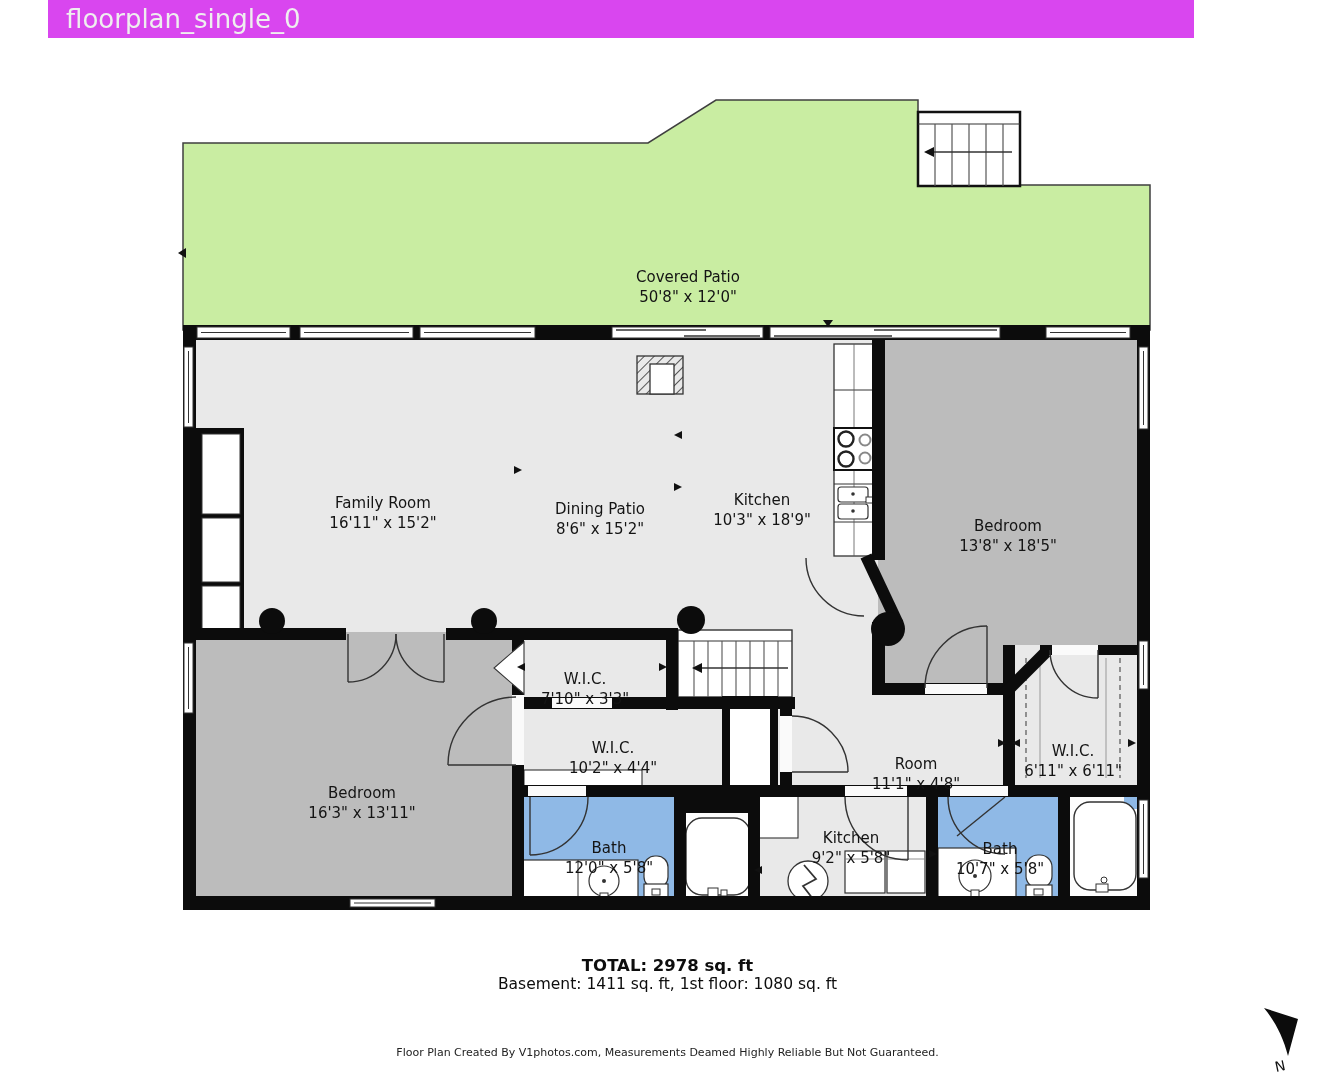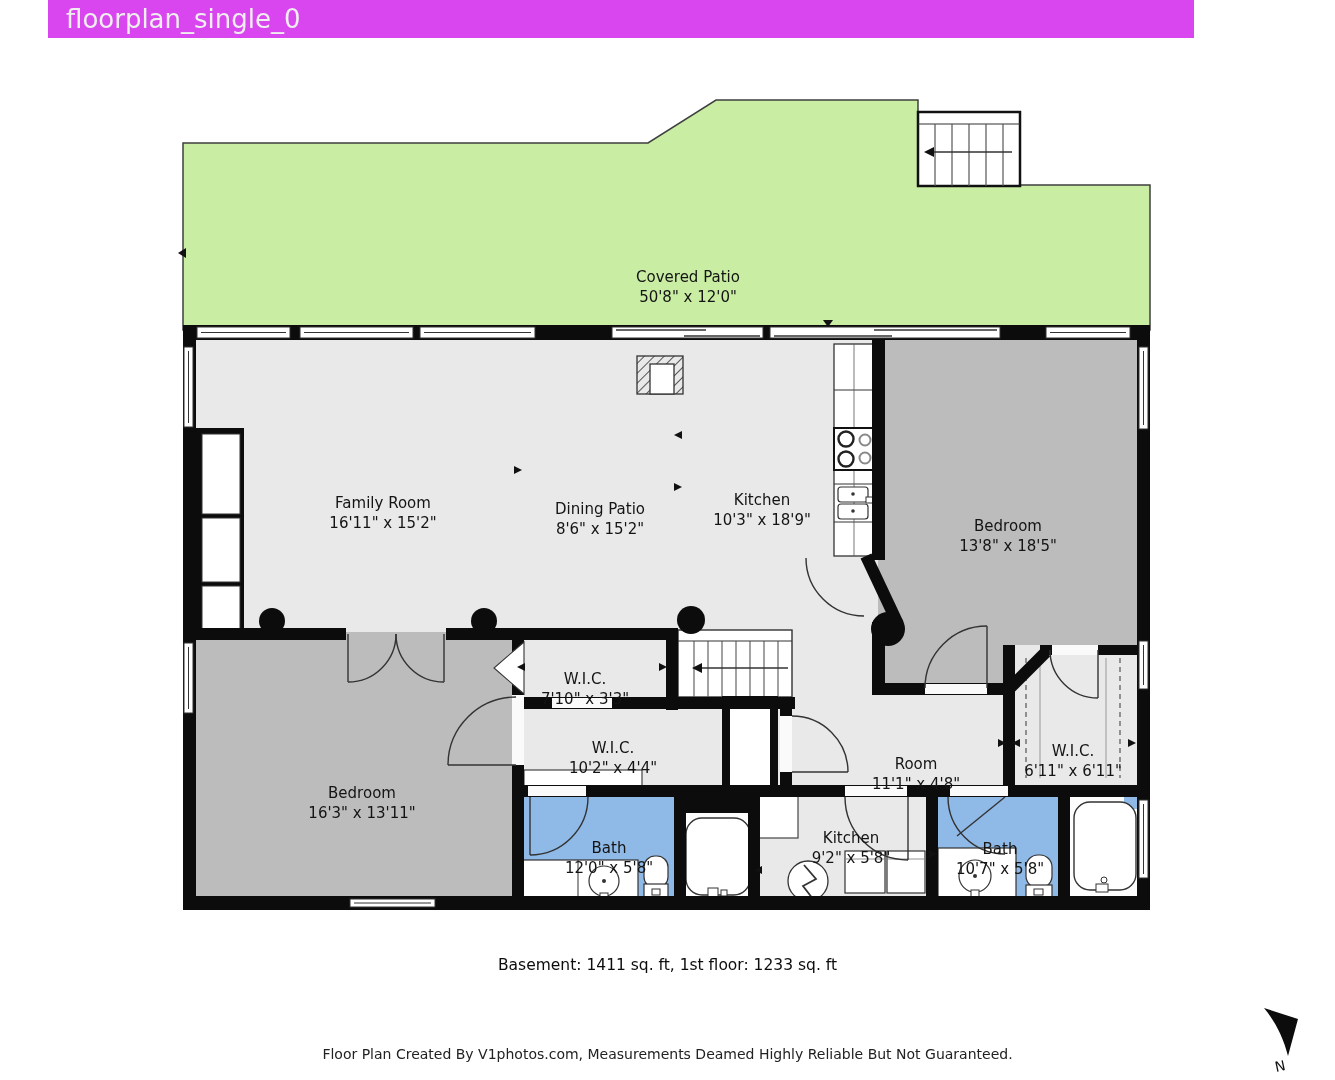--- a/index.html
+++ b/index.html
@@ -6,21 +6,21 @@
     font-family:"DejaVu Sans",sans-serif;}
   .titlebar{position:absolute;left:0;top:0;width:1146px;height:38px;background:#d946ef;margin-left:48px;}
   .titlebar span{position:absolute;left:18px;top:4px;font-size:26px;color:#efefef;font-weight:400;}
   .plan{position:absolute;left:0;top:0;width:1335px;height:1080px;}
   .plan svg{position:absolute;left:0;top:0;}
   .room-label{position:absolute;transform:translate(-50%,-50%);text-align:center;color:#141414;
     font-size:15px;line-height:20px;white-space:nowrap;z-index:5;margin-top:28px;}
   .summary{position:absolute;left:0;top:956px;width:1335px;text-align:center;color:#0d0d0d;z-index:5;}
   .summary .total{font-size:16.5px;font-weight:bold;line-height:19px;}
   .summary .line{font-size:15.5px;line-height:18.5px;}
-  .credit{position:absolute;left:0;top:1046px;width:1335px;text-align:center;font-size:14px;color:#222;z-index:5;}
+  .credit{position:absolute;left:0;top:1046px;width:1335px;text-align:center;font-size:11px;color:#222;z-index:5;}
 </style>
 </head>
 <body>
 
 <div class="plan">
 <svg width="1335" height="1080" viewBox="0 0 1335 1080">
   <defs>
     <pattern id="hatch" width="7" height="7" patternUnits="userSpaceOnUse" patternTransform="rotate(45)">
       <line x1="0" y1="0" x2="0" y2="7" stroke="#555" stroke-width="2"></line>
     </pattern>
@@ -333,20 +333,21 @@
   <div class="room-label" style="left:851px;top:820px">
     <div>Kitchen</div>
     <div>9'2" x 5'8"</div>
     </div>
   <div class="room-label" style="left:1000px;top:831px">
     <div>Bath</div>
     <div>10'7" x 5'8"</div>
     </div>
 
   <div class="summary">
-    <div class="line">Basement: 1411 sq. ft, 1st floor: 1233 sq. ft</div>
+    <div class="total">TOTAL: 2978 sq. ft</div>
+    <div class="line">Basement: 1411 sq. ft, 1st floor: 1080 sq. ft</div>
   </div>
   <div class="credit">Floor Plan Created By V1photos.com, Measurements Deamed Highly Reliable But Not Guaranteed.</div>
 </div>
 
 <div class="titlebar">
   <span>floorplan_single_0</span>
 </div>
 
 </body></html>

